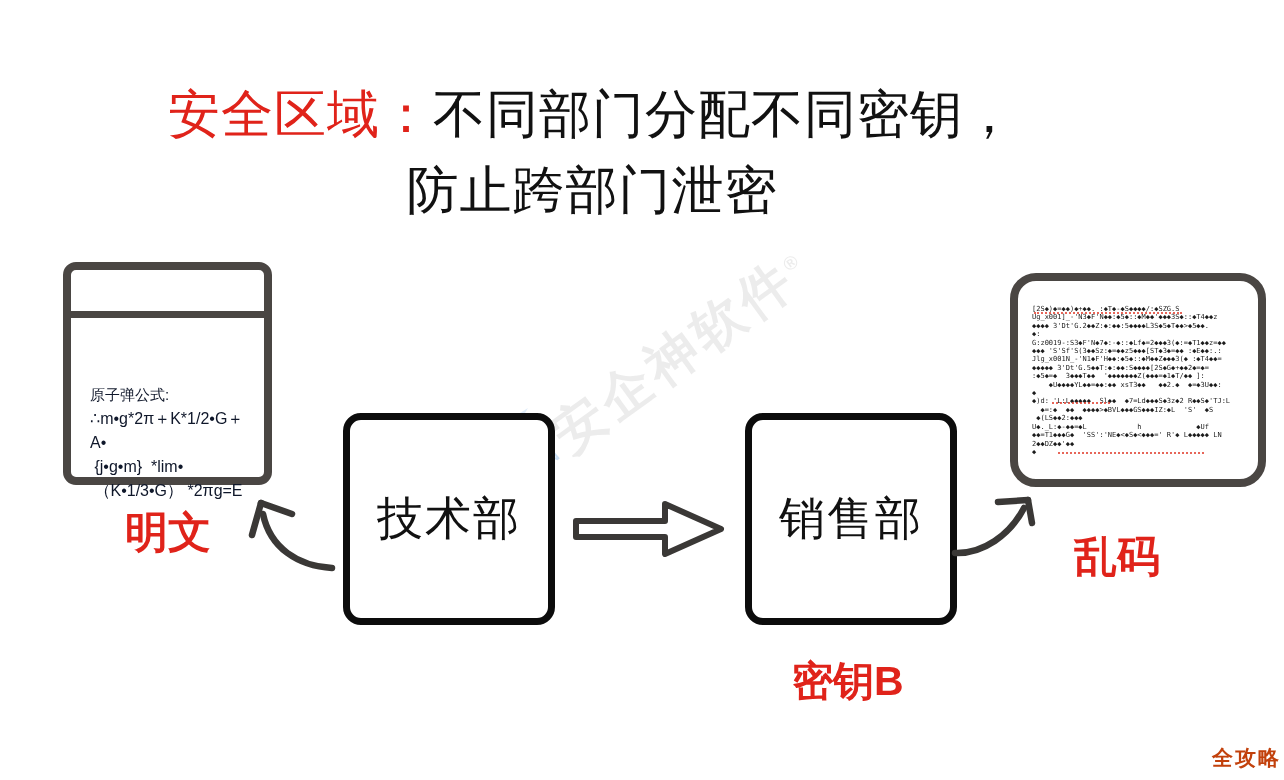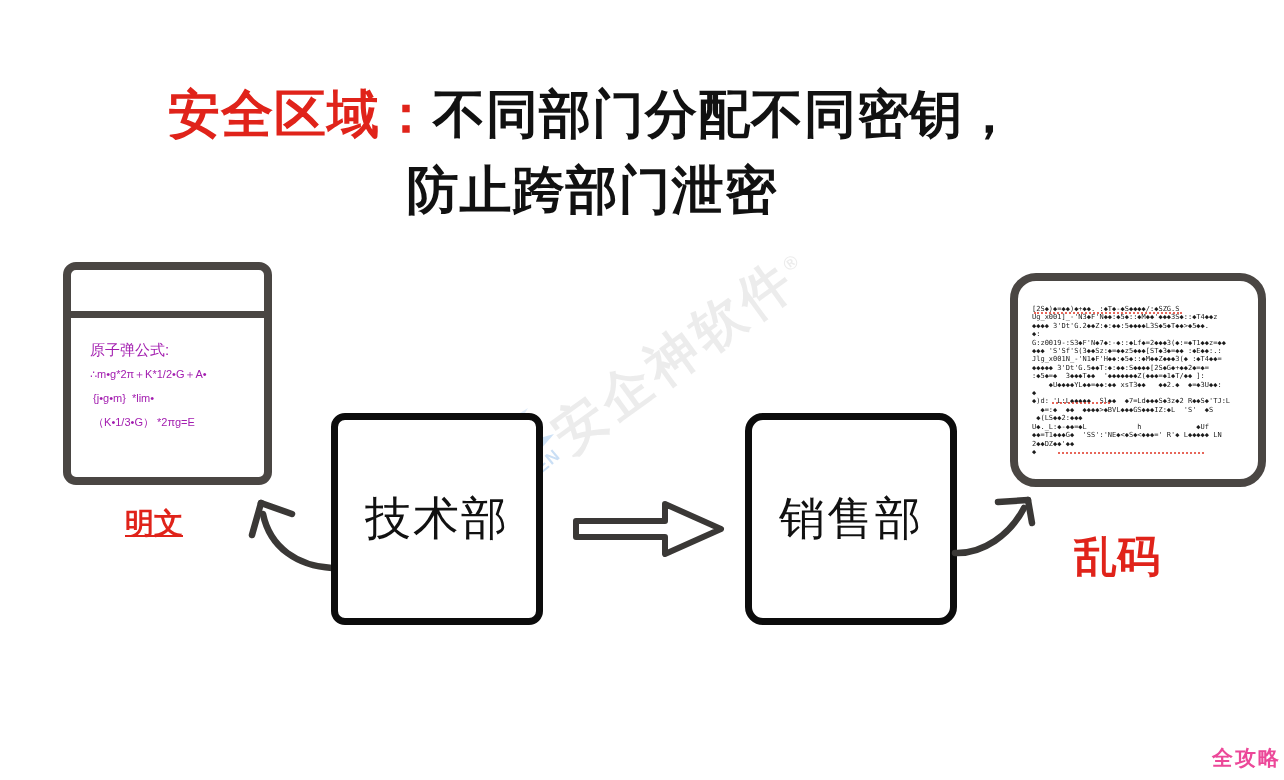--- a/index.html
+++ b/index.html
@@ -5,57 +5,57 @@
   * { margin:0; padding:0; box-sizing:border-box; }
   html,body { background:#ffffff; }
   body { font-family:"Liberation Sans","DejaVu Sans",sans-serif; }
   #canvas {
     position:relative; width:1284px; height:780px; background:#ffffff;
     overflow:hidden;
   }
   
   .title-block {
     position:absolute; left:0; top:76px; width:1184px;
-    text-align:center; font-weight:bold; font-size:52px; line-height:76px;
+    text-align:center; font-weight:normal; font-size:52px; line-height:76px;
     color:#111111; letter-spacing:1px;
   }
   .title-highlight { color:#e0231a; }
   
   .doc {
     position:absolute; background:#ffffff;
     border:8px solid #4a4643; border-radius:13px;
   }
   .doc-plain { left:63px; top:262px; width:209px; height:223px; }
   .doc-plain .doc-header { height:48px; border-bottom:7px solid #4a4643; }
-  .doc-plain .doc-body { padding:20px 6px 0 19px; color:#a21caf; }
+  .doc-plain .doc-body { padding:20px 6px 0 19px; color:#0f172a;margin-top:45px; }
   .doc-heading { font-size:15px; line-height:24px; }
-  .doc-formula { font-size:11px; line-height:24px; white-space:pre-wrap; }
+  .doc-formula { font-size:16px; line-height:24px; white-space:pre-wrap; }
   .doc-garbled { left:1010px; top:273px; width:256px; height:214px; border-radius:26px; }
   .garbled-text {
     position:absolute; left:14px; top:24px; right:8px; bottom:8px;
     font-family:"DejaVu Sans Mono","Liberation Mono",monospace;
     font-size:7px; line-height:8.4px; color:#1c1c1c;
     white-space:pre; overflow:hidden;
   }
   .squiggle { position:absolute; height:2px; border-bottom:2px dotted #e24030; opacity:.8; }
   .squiggle-1 { left:16px; top:31px;  width:148px; }
   .squiggle-2 { left:34px; top:121px; width:58px; }
   .squiggle-3 { left:40px; top:171px; width:146px; }
   
   .node-box {
     position:absolute; width:212px; height:212px; top:413px;
     border:7px solid #0c0c0c; border-radius:18px; background:#ffffff;
     display:flex; align-items:center; justify-content:center;
     font-size:46px; color:#111111; letter-spacing:2px;
   }
-  .node-sender   { left:331px;border-radius:14px; }
+  .node-sender   { left:343px; }
   .node-receiver { left:745px; }
   
   .red-label { position:absolute; color:#e0231a; font-weight:bold; }
-  .lbl-plaintext { left:125px;  top:504px; font-size:29px;text-decoration:underline; }
+  .lbl-plaintext { left:125px;  top:504px; font-size:43px; }
   .lbl-garbled   { left:1074px; top:528px; font-size:43px; }
   .lbl-key-a     { left:388px;  top:654px; font-size:41px; }
   .lbl-key-b     { left:792px;  top:654px; font-size:41px; }
   .lbl-send {
     position:absolute; left:572px; top:440px; width:160px; text-align:center;
     font-size:41px; color:#111111; letter-spacing:2px;
   }
   
   .svg-abs { position:absolute; }
   
@@ -63,21 +63,21 @@
     position:absolute; left:500px; top:318px; width:360px; text-align:center;
     font-size:52px; font-weight:bold; letter-spacing:5px;
     color:rgba(40,40,40,0.085);
     transform:rotate(-36deg); transform-origin:center center;
     pointer-events:none; white-space:nowrap;
   }
   .brand-watermark .reg { font-size:19px; vertical-align:super; letter-spacing:0; }
   .logo-watermark { left:436px; top:394px; opacity:.55; pointer-events:none; }
   .corner-watermark {
     position:absolute; right:3px; bottom:8px;
-    font-size:21px; font-weight:bold; color:#ec4899; letter-spacing:2px;
+    font-size:21px; font-weight:bold; color:#c2410c; letter-spacing:2px;
   }
 </style>
 </head>
 <body>
 
 <div id="canvas">
 
   <div class="brand-watermark"><span>安企神软件</span><span class="reg">®</span></div>
 
   <svg class="svg-abs logo-watermark" width="160" height="140" viewBox="0 0 160 140">
@@ -119,20 +119,21 @@
 
 
   <svg class="svg-abs" style="left:568px; top:494px;" width="164" height="70" viewBox="0 0 164 70">
     <polygon points="8,27 97,27 97,10 153,35 97,60 97,43 8,43" fill="#ffffff" stroke="#3a3836" stroke-width="6" stroke-linejoin="round" stroke-linecap="round"></polygon>
   </svg>
 
   <div class="node-box node-receiver">
     <span>销售部</span>
   </div>
 
+  <div class="red-label lbl-key-b">密钥B</div>
 
   <svg class="svg-abs" style="left:948px; top:485px;" width="95" height="80" viewBox="0 0 95 80">
     <path d="M 7 68 C 35 69 62 50 76 23" stroke="#3a3836" stroke-width="6.5" fill="none" stroke-linecap="round"></path>
     <path d="M 80 15 L 50 17" stroke="#3a3836" stroke-width="6.5" stroke-linecap="round"></path>
     <path d="M 80 15 L 84 38" stroke="#3a3836" stroke-width="6.5" stroke-linecap="round"></path>
   </svg>
 
   <div class="red-label lbl-garbled">乱码</div>
 
   <div class="doc doc-garbled">

